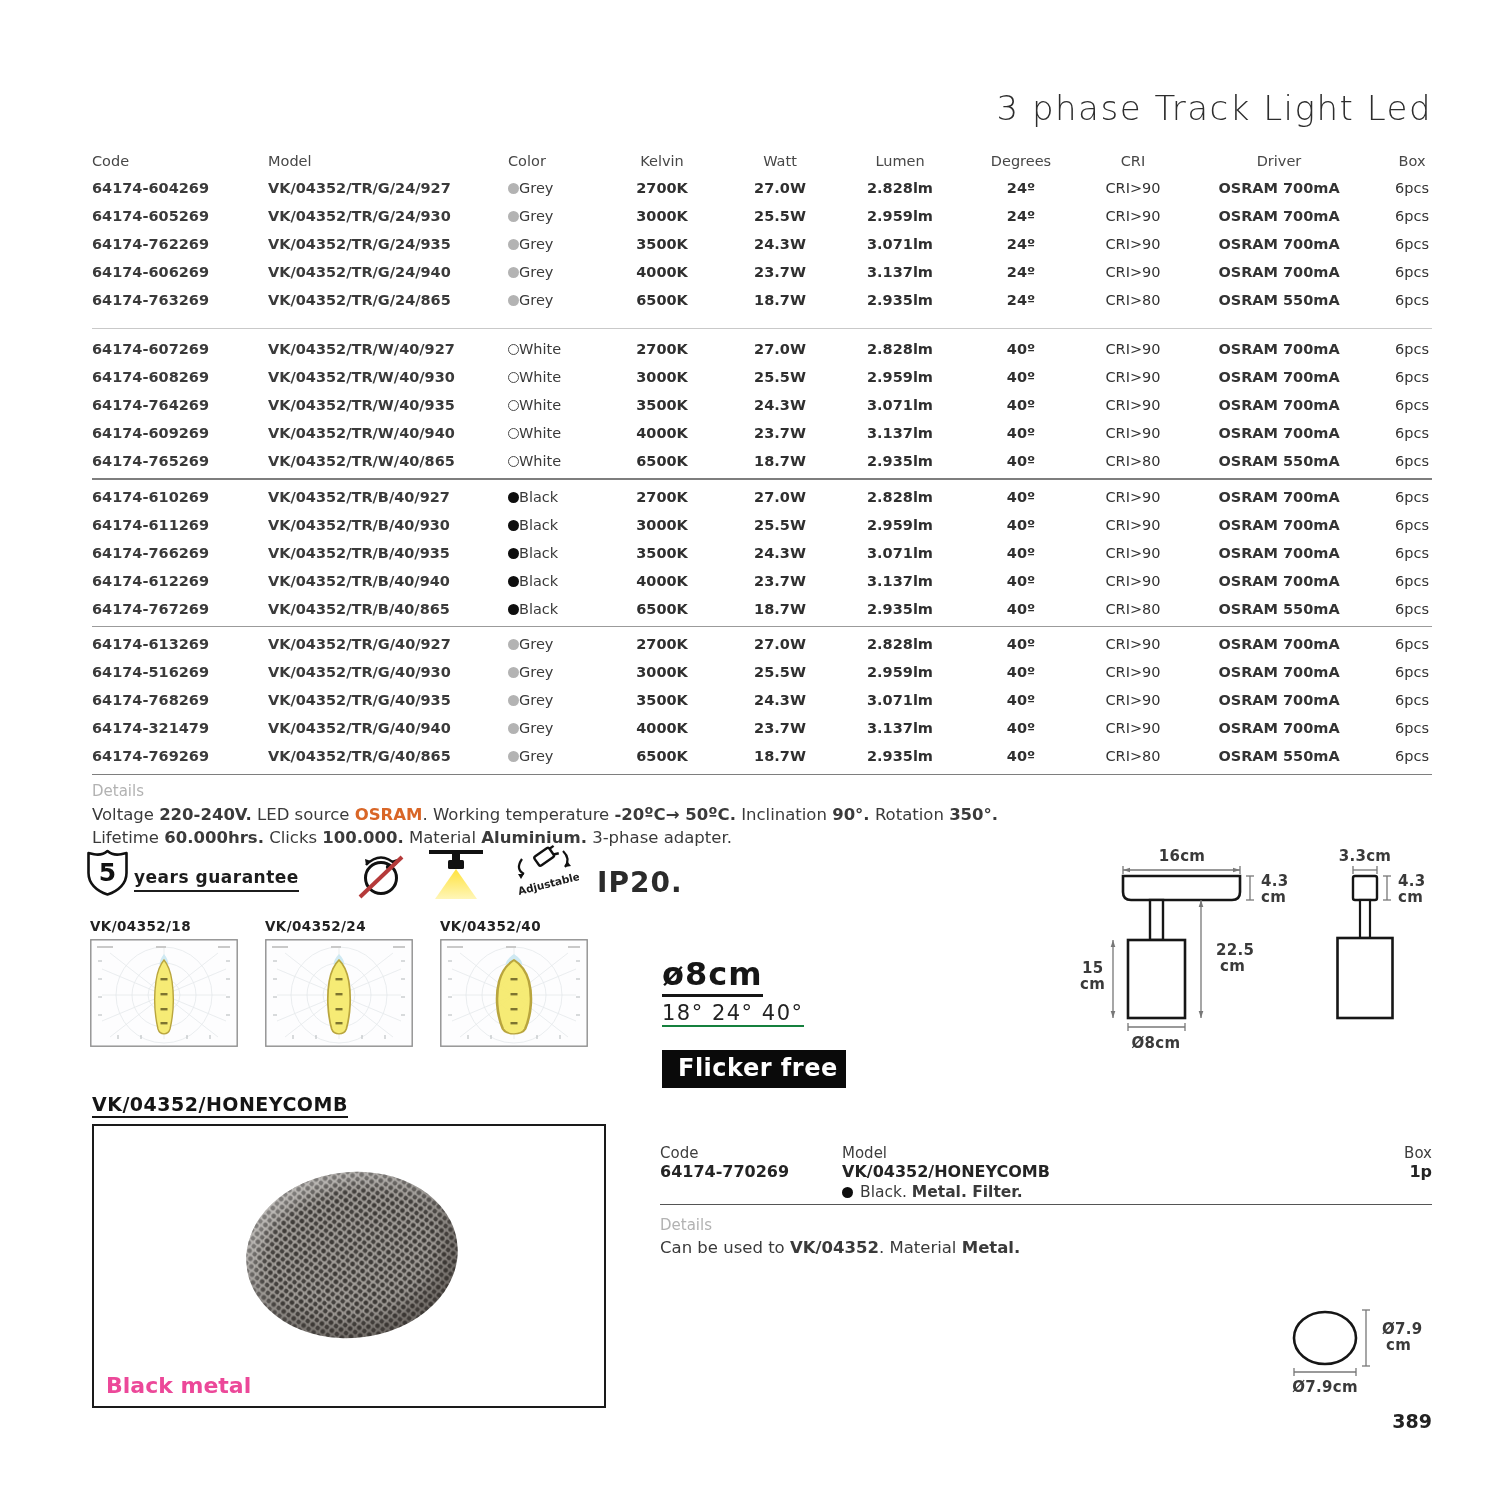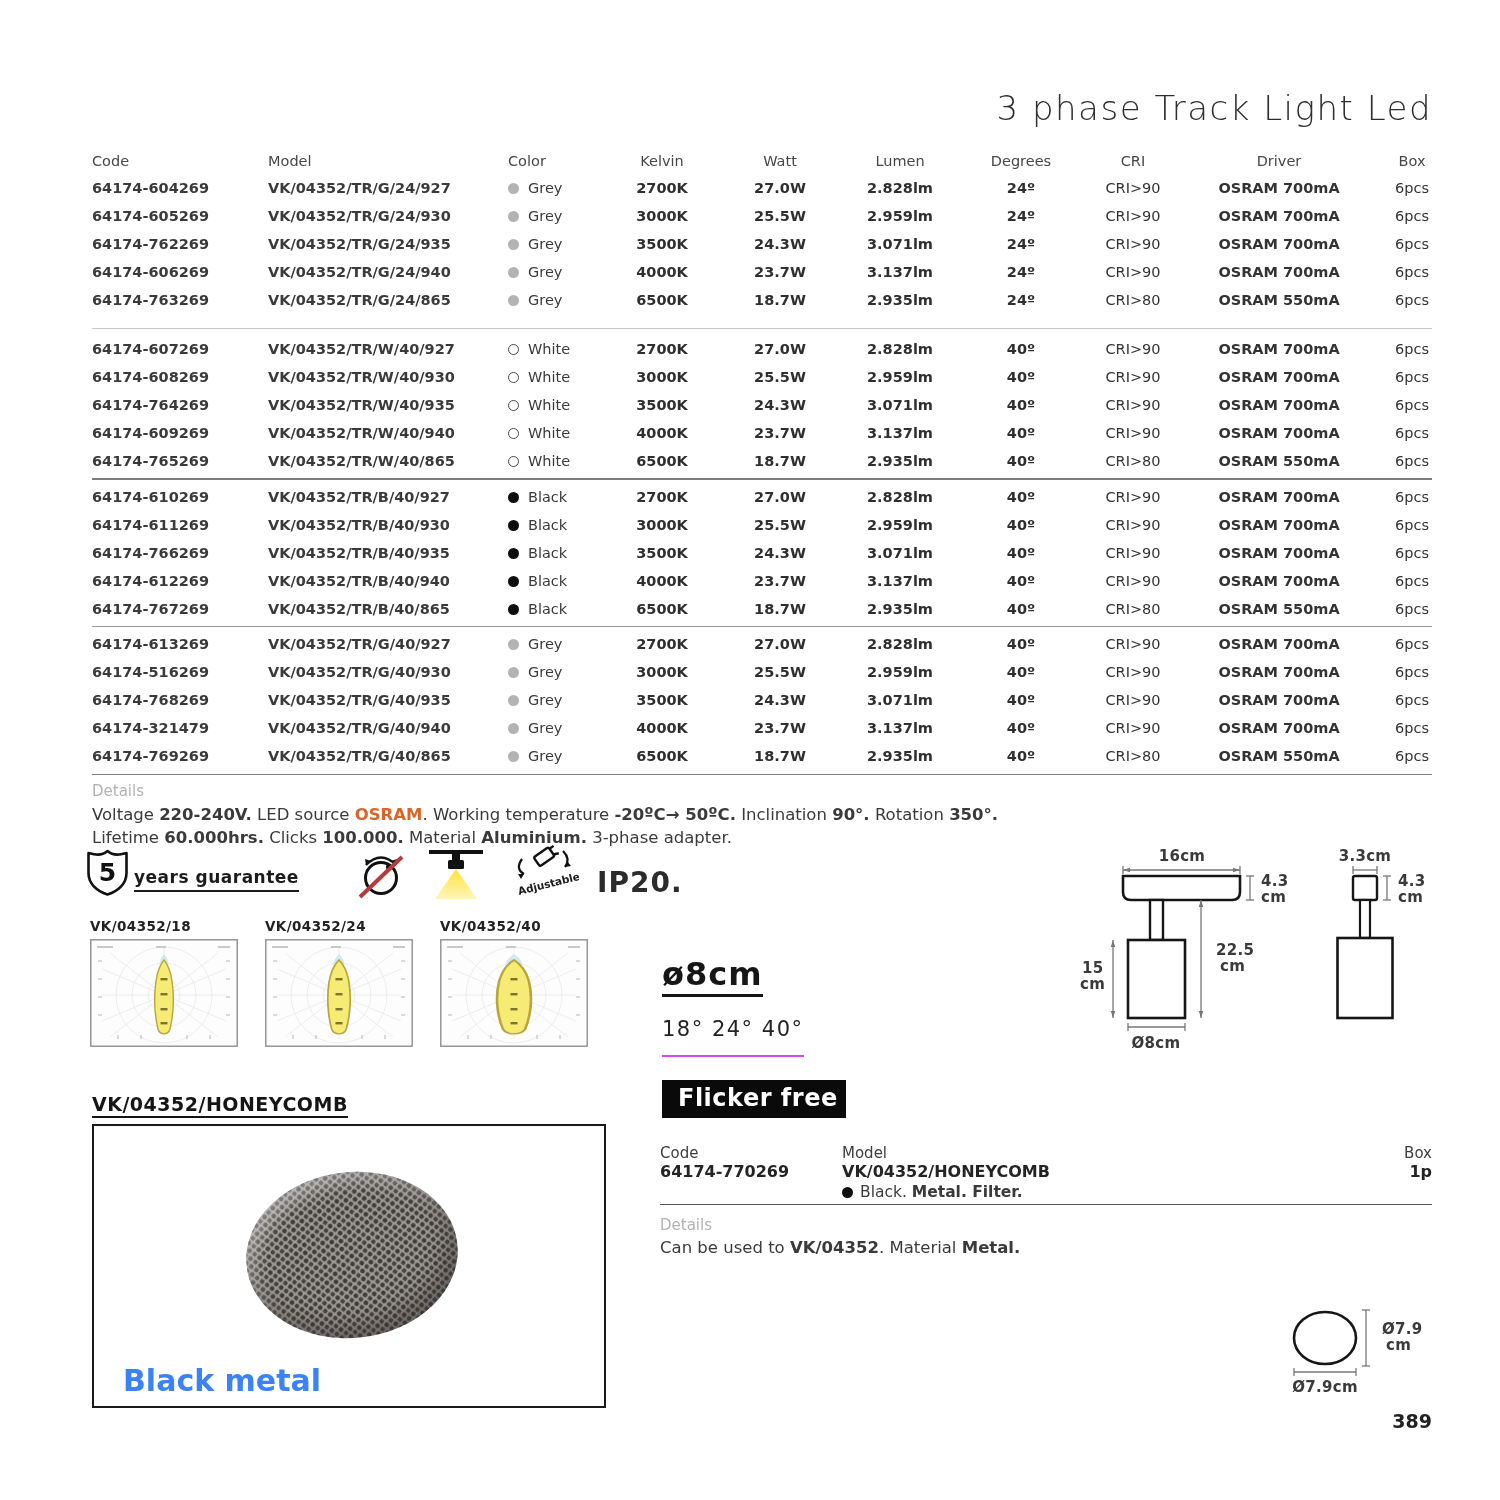--- a/index.html
+++ b/index.html
@@ -11,21 +11,21 @@
     font-size:34px;font-weight:300;letter-spacing:1.5px;color:#2d2d2d;}
 
   
   .spec-table{position:absolute;left:92px;top:148px;width:1348px;font-size:14.5px;}
   .trow{display:grid;grid-template-columns:176px 240px 106px 96px 140px 100px 142px 82px 210px 56px;
     align-items:center;height:28px;}
   .thead{height:26px;color:#474747;font-weight:400;font-size:14.5px;}
   .cell{white-space:nowrap;}
   .c-code{font-weight:600;color:#3a3a3a;}
   .c-model{font-weight:600;color:#3a3a3a;}
-  .c-color{display:flex;align-items:center;gap:9px;font-weight:500;color:#3a3a3a;}
+  .c-color{display:flex;align-items:center;gap:0;font-weight:500;color:#3a3a3a;}
   .c-center{text-align:center;}
   .c-kelvin,.c-watt,.c-lumen,.c-deg{font-weight:700;color:#2f2f2f;}
   .c-cri{font-weight:500;}
   .c-driver{font-weight:600;}
   .c-box{font-weight:500;}
   .dot{width:11px;height:11px;border-radius:50%;display:inline-block;flex:0 0 auto;}
   .dot-grey{background:#b3b3b3;}
   .dot-white{background:#fff;border:1.4px solid #4a4a4a;box-sizing:border-box;}
   .dot-black{background:#0e0e0e;}
   .sep{width:1340px;}
@@ -48,22 +48,22 @@
 
   
   .diagrams{position:absolute;left:90px;top:918px;display:flex;gap:27px;}
   .diag{width:148px;}
   .diag-label{font-size:13.5px;font-weight:700;letter-spacing:.4px;color:#222;margin-bottom:5px;}
 
   
   .size-block{position:absolute;left:662px;top:955px;}
   .size-dia{display:inline-block;font-size:32px;font-weight:700;color:#161616;
     border-bottom:3px solid #161616;padding-bottom:1px;letter-spacing:1px;}
-  .size-angles{display:inline-block;font-size:21px;font-weight:500;color:#222;margin-top:20px;
-    border-bottom:2px solid #d946ef;padding-bottom:14px;letter-spacing:1.5px;}
+  .size-angles{display:inline-block;font-size:21px;font-weight:500;color:#222;margin-top:4px;
+    border-bottom:2px solid #15803d;padding-bottom:0;letter-spacing:1.5px;}
   .flicker-badge{display:inline-block;margin-top:23px;background:#0a0a0a;color:#fff;
     font-size:24px;font-weight:700;padding:4px 8px 6px 16px;letter-spacing:.5px;}
 
   
   .dim-left{position:absolute;left:1058px;top:843px;}
   .dim-right{position:absolute;left:1336px;top:843px;}
   .dim-text{font-size:15px;font-weight:600;fill:#3a3a3a;letter-spacing:.3px;}
 
   
   .hc-heading{position:absolute;left:92px;top:1093px;font-size:19px;font-weight:700;
@@ -71,21 +71,21 @@
   .hc-photo{position:absolute;left:92px;top:1124px;width:514px;height:284px;
     border:2.5px solid #1a1a1a;box-sizing:border-box;background:#fff;}
   .hc-disc{position:absolute;left:152px;top:46px;width:212px;height:166px;border-radius:50%;
     background-color:#97938e;
     background-image:
       radial-gradient(circle,#3e3b38 1.6px,#6e6a66 2.4px,#a8a49f 3.1px,rgba(0,0,0,0) 4px),
       radial-gradient(circle,#45423f 1.6px,#77736f 2.4px,#9b9792 3.1px,rgba(0,0,0,0) 4px);
     background-size:9.2px 8px;background-position:0 0,4.6px 4px;
     transform:rotate(-6deg);
     box-shadow:inset -8px -12px 20px rgba(55,50,45,.5),inset 8px 10px 16px rgba(255,255,255,.38);}
-  .hc-caption{position:absolute;left:29px;bottom:8px;font-size:30px;font-weight:700;color:#3b82f6;}
+  .hc-caption{position:absolute;left:12px;bottom:8px;font-size:22px;font-weight:700;color:#ec4899;}
 
   .hc-info-label{font-size:15px;color:#3d3d3d;}
   .hc-info-grey{font-size:15px;color:#b2b2b2;}
   .hc-val{font-size:16px;font-weight:600;color:#242424;}
   .hc-code-block{position:absolute;left:660px;top:1144px;}
   .hc-model-block{position:absolute;left:842px;top:1144px;}
   .hc-box-block{position:absolute;left:1340px;top:1144px;width:92px;text-align:right;}
   .hc-colorline{font-size:15.5px;color:#3a3a3a;display:flex;align-items:center;gap:7px;margin-top:2px;}
   .hc-sep{position:absolute;left:660px;top:1204px;width:772px;border-top:1.5px solid #555;}
   .hc-details{position:absolute;left:660px;top:1216px;}

